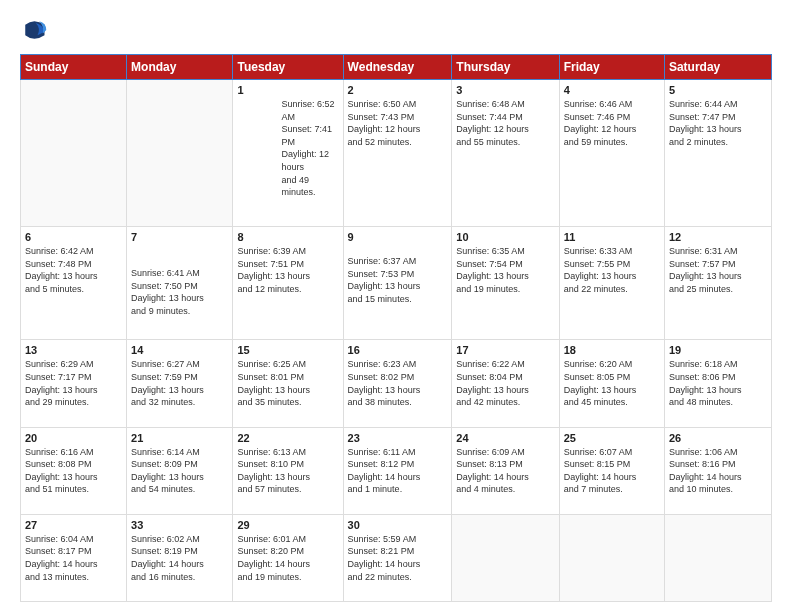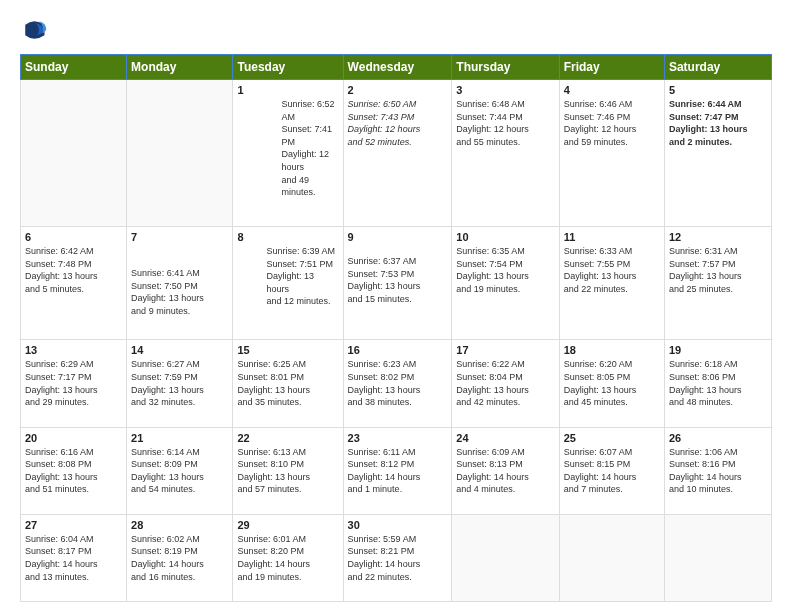--- a/index.html
+++ b/index.html
@@ -59,21 +59,21 @@
     .title-location {
       font-size: 13px;
       color: #333;
     }
     .calendar {
       width: 100%;
       border-collapse: collapse;
       flex: 1;
     }
     .calendar thead tr {
-      background: #4d7c0f;
+      background: #b91c1c;
       color: #fff;
     }
     .calendar thead th {
       padding: 5px 4px;
       font-size: 12px;
       font-weight: bold;
       text-align: left;
       border: 1px solid #4080d0;
     }
     .calendar tbody tr {
@@ -145,42 +145,42 @@
           <td class="empty"></td>
           <td>
             <span class="day-number">1</span>
             <div class="day-detail" style="white-space: pre-line; margin-left: 44px;">Sunrise: 6:52 AM
 Sunset: 7:41 PM
 Daylight: 12 hours
 and 49 minutes.</div>
           </td>
           <td>
             <span class="day-number">2</span>
-            <div class="day-detail" style="white-space: pre-line; font-style: italic;">Sunrise: 6:50 AM
+            <div class="day-detail" style="white-space: pre-line;">Sunrise: 6:50 AM
 Sunset: 7:43 PM
 Daylight: 12 hours
 and 52 minutes.</div>
           </td>
           <td>
             <span class="day-number">3</span>
             <div class="day-detail" style="white-space: pre-line;">Sunrise: 6:48 AM
 Sunset: 7:44 PM
 Daylight: 12 hours
 and 55 minutes.</div>
           </td>
           <td>
             <span class="day-number">4</span>
             <div class="day-detail" style="white-space: pre-line;">Sunrise: 6:46 AM
 Sunset: 7:46 PM
 Daylight: 12 hours
 and 59 minutes.</div>
           </td>
           <td>
             <span class="day-number">5</span>
-            <div class="day-detail" style="white-space: pre-line; font-weight: bold;">Sunrise: 6:44 AM
+            <div class="day-detail" style="white-space: pre-line;">Sunrise: 6:44 AM
 Sunset: 7:47 PM
 Daylight: 13 hours
 and 2 minutes.</div>
           </td>
         </tr>
         <tr>
           <td>
             <span class="day-number">6</span>
             <div class="day-detail" style="white-space: pre-line;">Sunrise: 6:42 AM
 Sunset: 7:48 PM
@@ -189,21 +189,21 @@
           </td>
           <td>
             <span class="day-number">7</span>
             <div class="day-detail" style="white-space: pre-line; margin-top: 24px;">Sunrise: 6:41 AM
 Sunset: 7:50 PM
 Daylight: 13 hours
 and 9 minutes.</div>
           </td>
           <td>
             <span class="day-number">8</span>
-            <div class="day-detail" style="white-space: pre-line; margin-left: 29px;">Sunrise: 6:39 AM
+            <div class="day-detail" style="white-space: pre-line;">Sunrise: 6:39 AM
 Sunset: 7:51 PM
 Daylight: 13 hours
 and 12 minutes.</div>
           </td>
           <td>
             <span class="day-number">9</span>
             <div class="day-detail" style="white-space: pre-line; margin-top: 12px;">Sunrise: 6:37 AM
 Sunset: 7:53 PM
 Daylight: 13 hours
 and 15 minutes.</div>
@@ -334,21 +334,21 @@
         </tr>
         <tr>
           <td>
             <span class="day-number">27</span>
             <div class="day-detail" style="white-space: pre-line;">Sunrise: 6:04 AM
 Sunset: 8:17 PM
 Daylight: 14 hours
 and 13 minutes.</div>
           </td>
           <td>
-            <span class="day-number">28</span>
+            <span class="day-number">33</span>
             <div class="day-detail" style="white-space: pre-line;">Sunrise: 6:02 AM
 Sunset: 8:19 PM
 Daylight: 14 hours
 and 16 minutes.</div>
           </td>
           <td>
             <span class="day-number">29</span>
             <div class="day-detail" style="white-space: pre-line;">Sunrise: 6:01 AM
 Sunset: 8:20 PM
 Daylight: 14 hours

